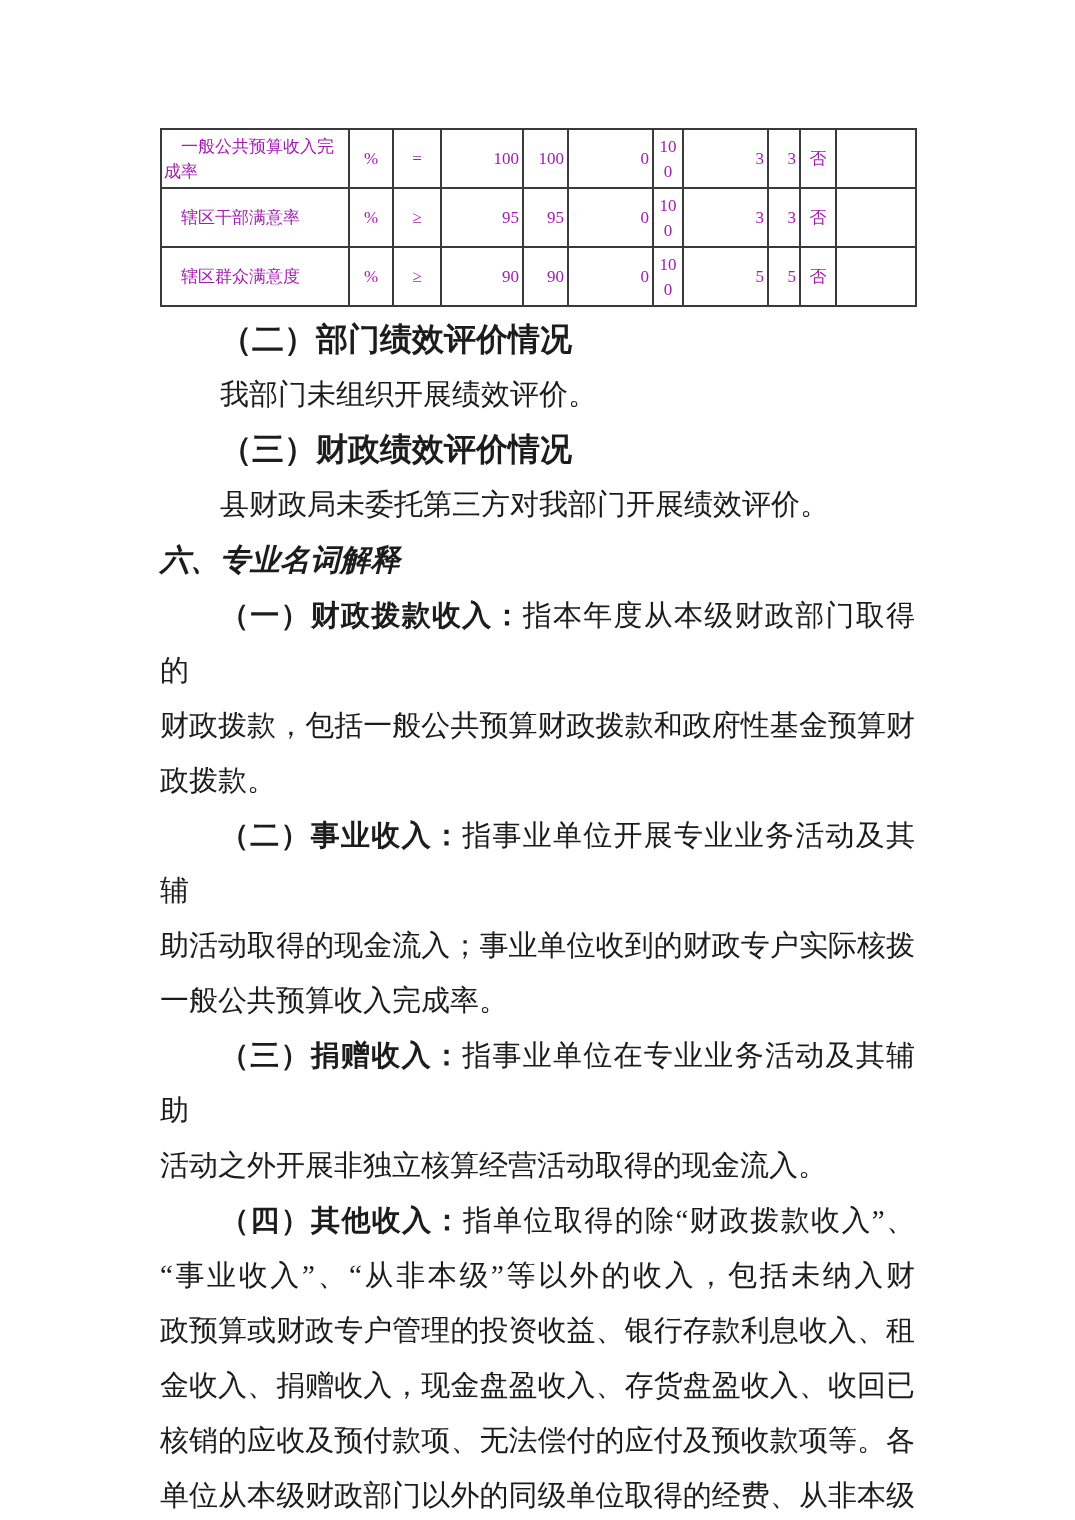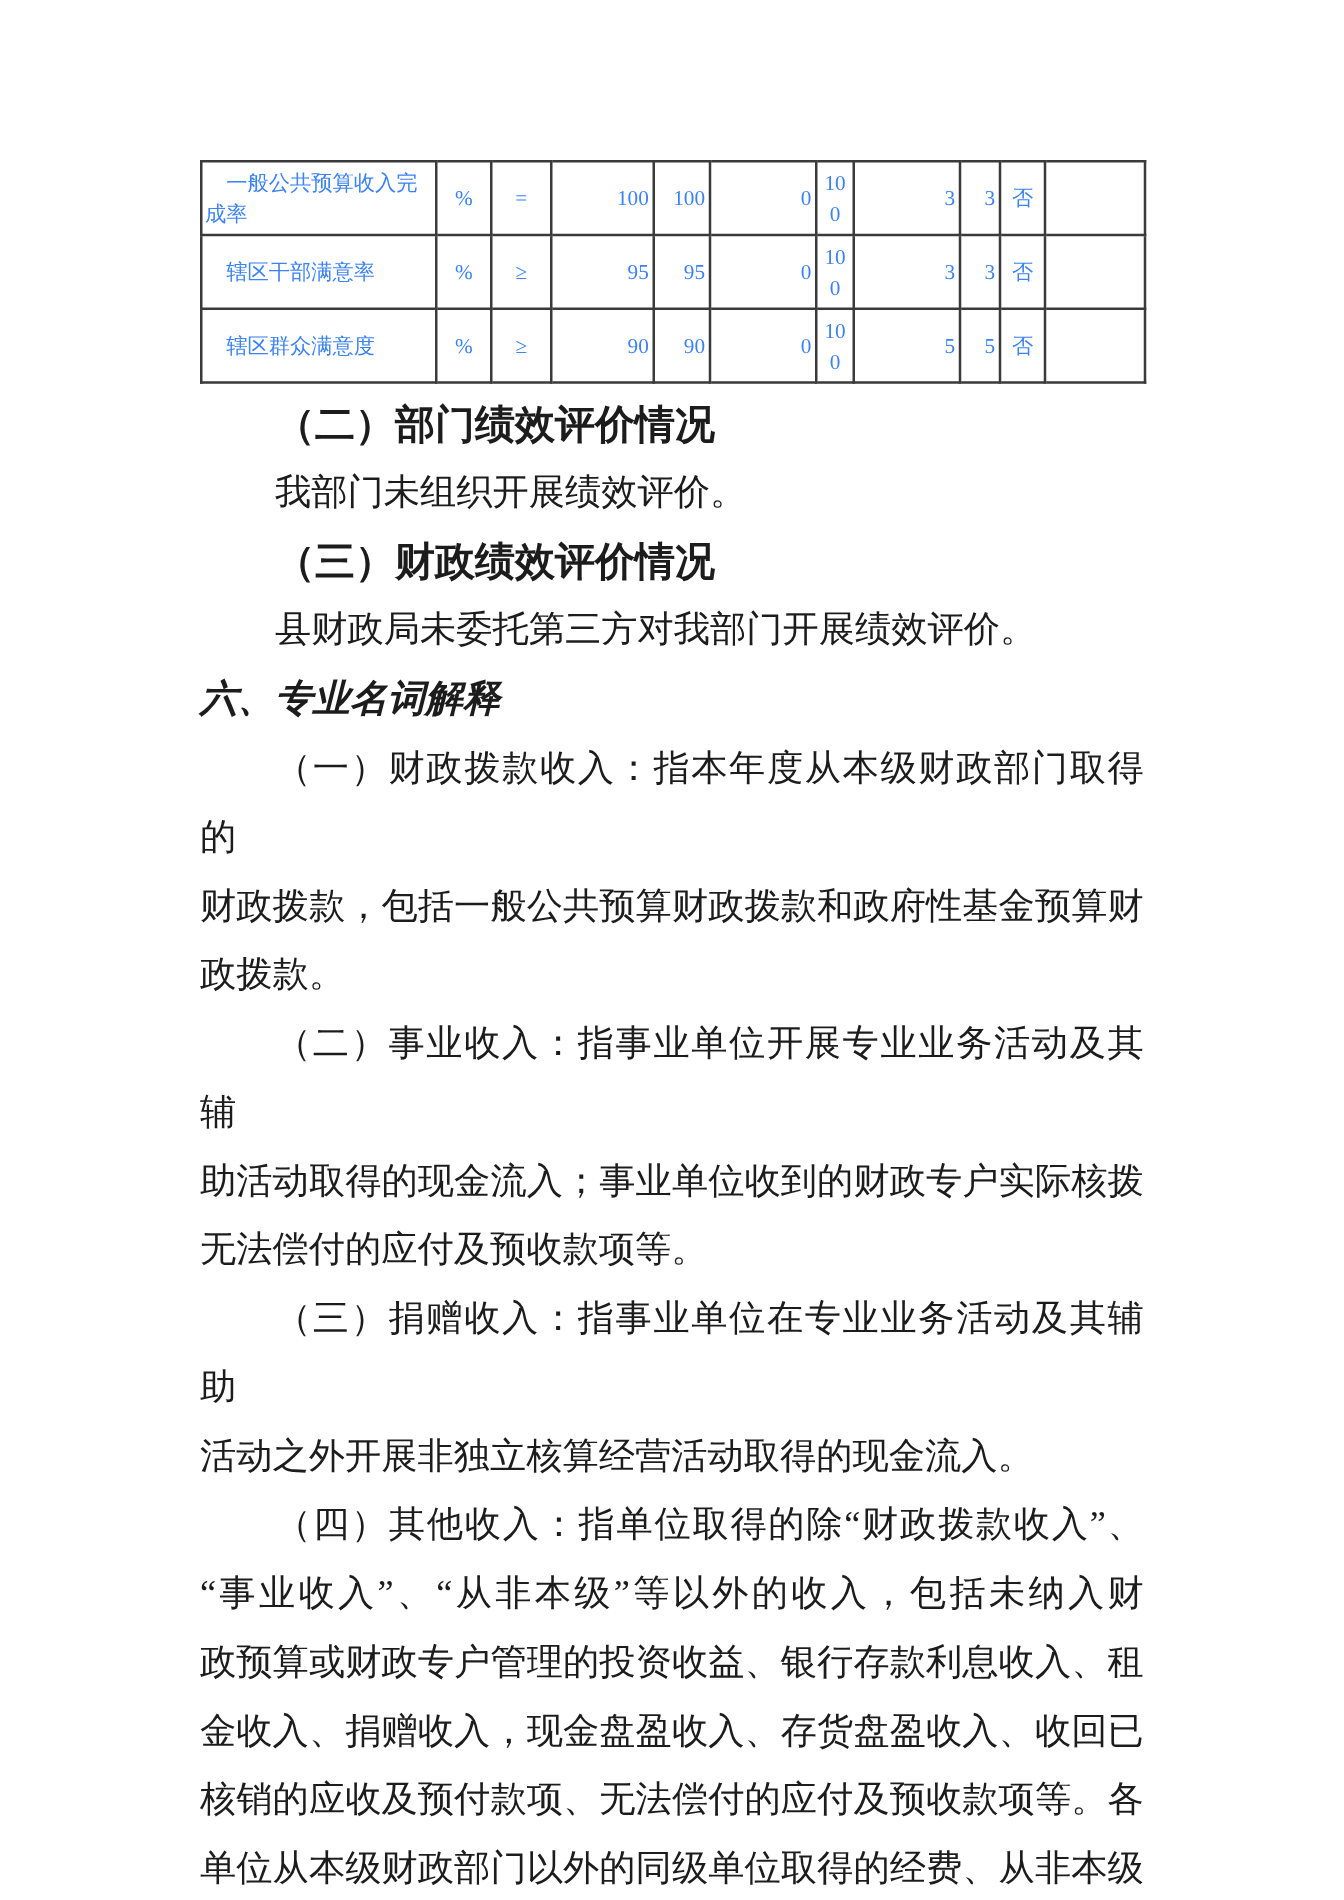--- a/index.html
+++ b/index.html
@@ -14,21 +14,21 @@
     font-family: "Liberation Serif", "DejaVu Serif", serif;
     color: #1c1c1c;
   }
 
   
   table.perf-table {
     border-collapse: collapse;
     table-layout: fixed;
     width: 755px;
     font-size: 17px;
-    color: #3b82f6;
+    color: #a21caf;
   }
   table.perf-table td {
     border: 2px solid #3a3a3a;
     height: 59px;
     vertical-align: middle;
     line-height: 25px;
     overflow: hidden;
   }
   td.c-name  { text-align: left; text-indent: 17px; padding: 0 2px; }
   td.c-center{ text-align: center; }
@@ -64,21 +64,21 @@
     text-align-last: left;
     font-style: italic;
   }
   .single {
     font-size: 29px;
     line-height: 55px;
     text-indent: 60px;
     text-align: center;
     text-align-last: left;
   }
-  .term { font-weight: normal; margin-top: 32px; }
+  .term { font-weight: bold; margin-top: 32px; }
 </style>
 </head>
 <body>
 
 <div class="page">
 
   <table class="perf-table">
     <colgroup>
       <col style="width:188px">
         <col style="width:44px">
@@ -147,21 +147,21 @@
 
     <div class="def">
       <div class="line indent"><span class="term">（一）财政拨款收入：</span><span>指本年度从本级财政部门取得的</span></div>
       <div class="line">财政拨款，包括一般公共预算财政拨款和政府性基金预算财</div>
       <div class="line short">政拨款。</div>
     </div>
 
     <div class="def">
       <div class="line indent"><span class="term">（二）事业收入：</span><span>指事业单位开展专业业务活动及其辅</span></div>
       <div class="line">助活动取得的现金流入；事业单位收到的财政专户实际核拨</div>
-      <div class="line short">无法偿付的应付及预收款项等。</div>
+      <div class="line short">一般公共预算收入完成率。</div>
     </div>
 
     <div class="def">
       <div class="line indent"><span class="term">（三）捐赠收入：</span><span>指事业单位在专业业务活动及其辅助</span></div>
       <div class="line short">活动之外开展非独立核算经营活动取得的现金流入。</div>
     </div>
 
     <div class="def">
       <div class="line indent"><span class="term">（四）其他收入：</span><span>指单位取得的除“财政拨款收入”、</span></div>
       <div class="line">“事业收入”、“从非本级”等以外的收入，包括未纳入财</div>

